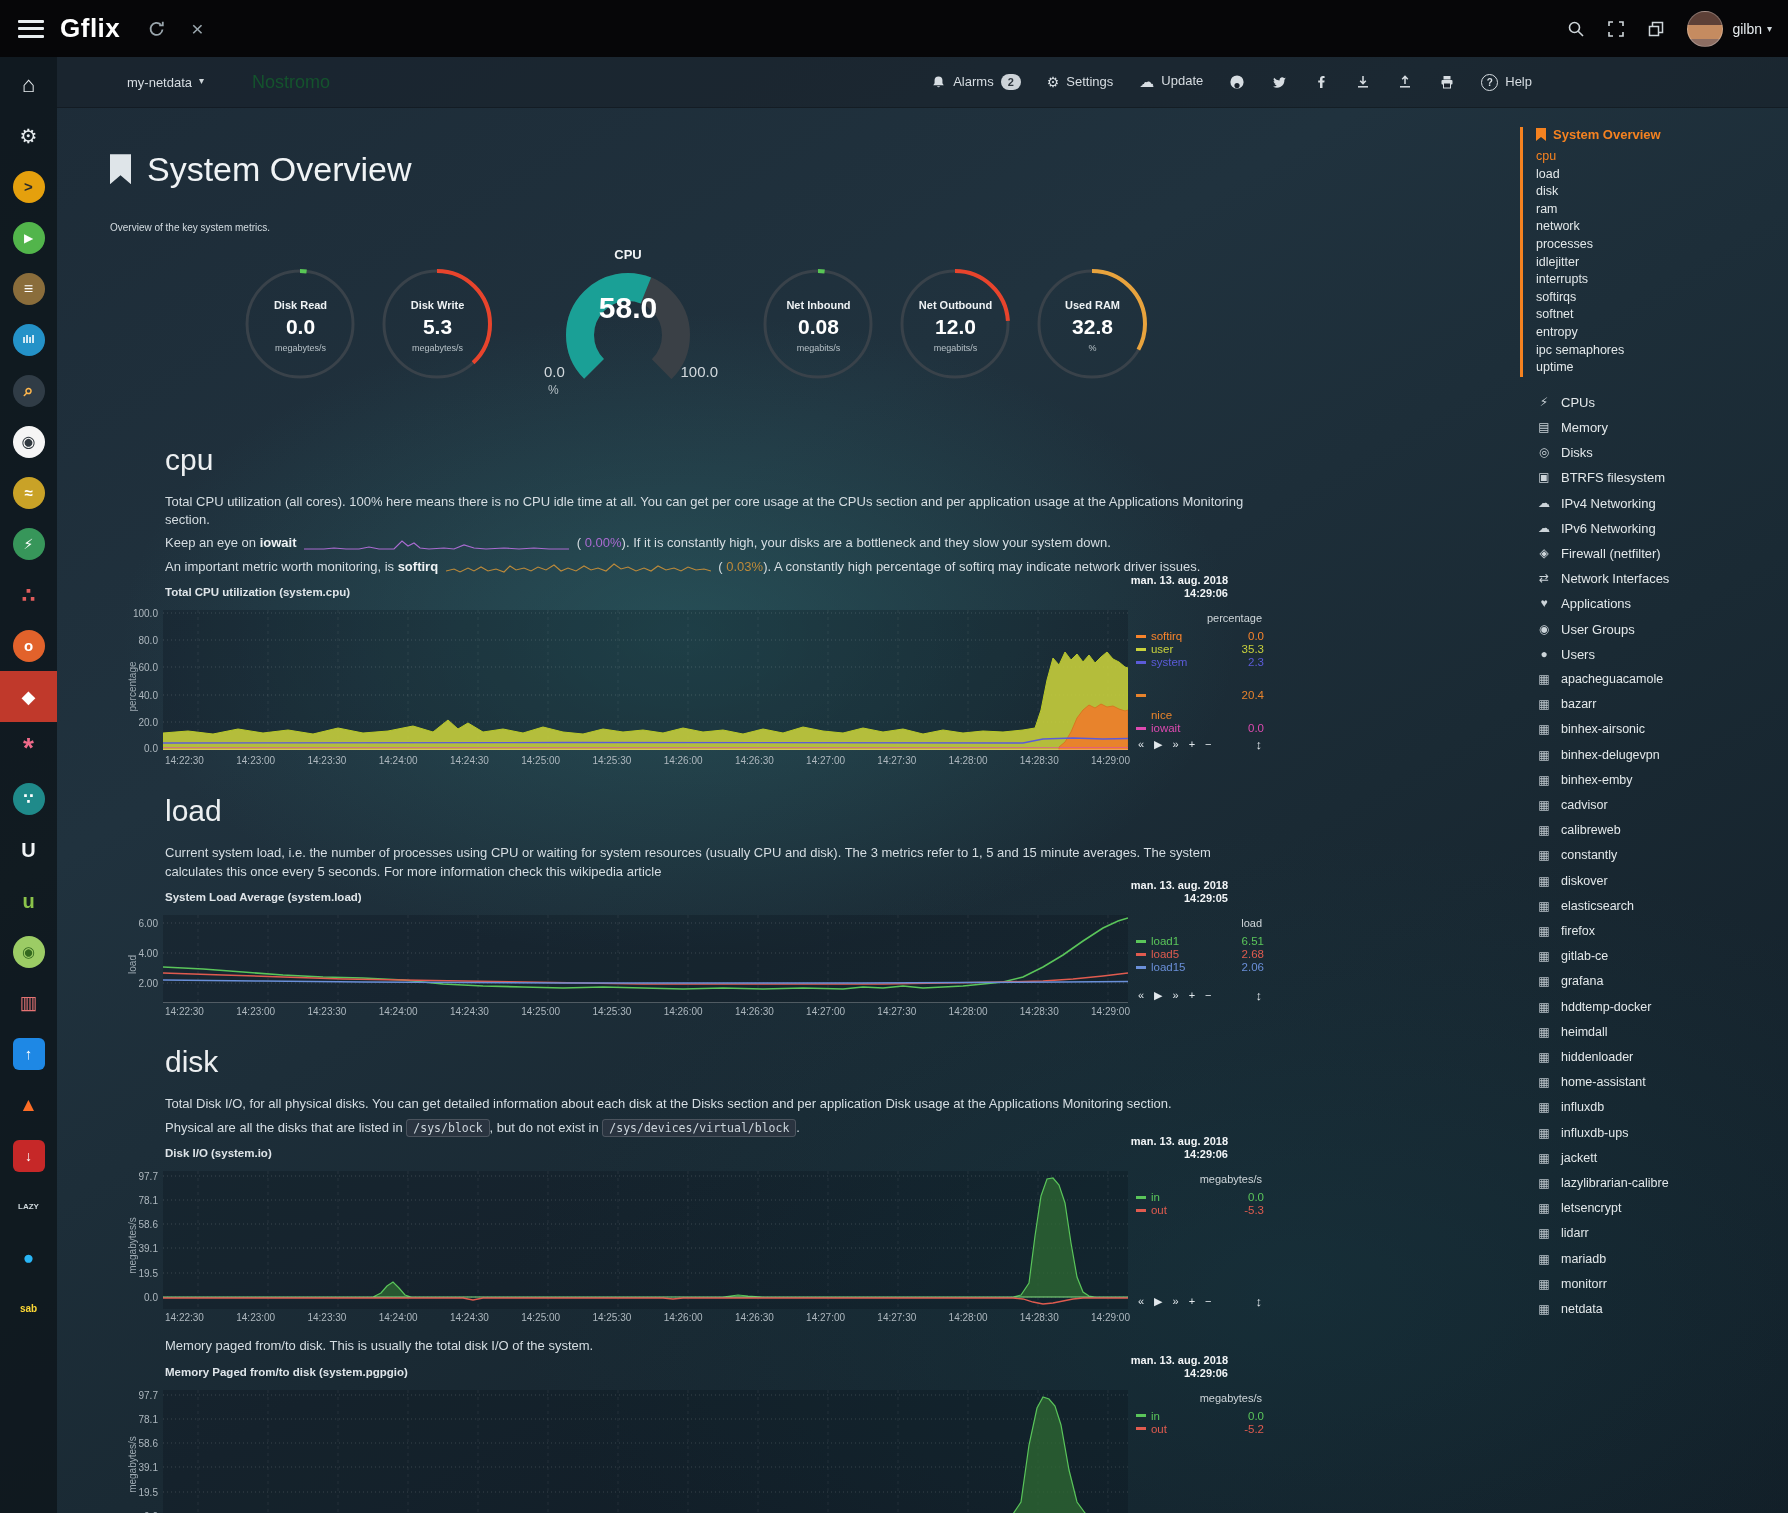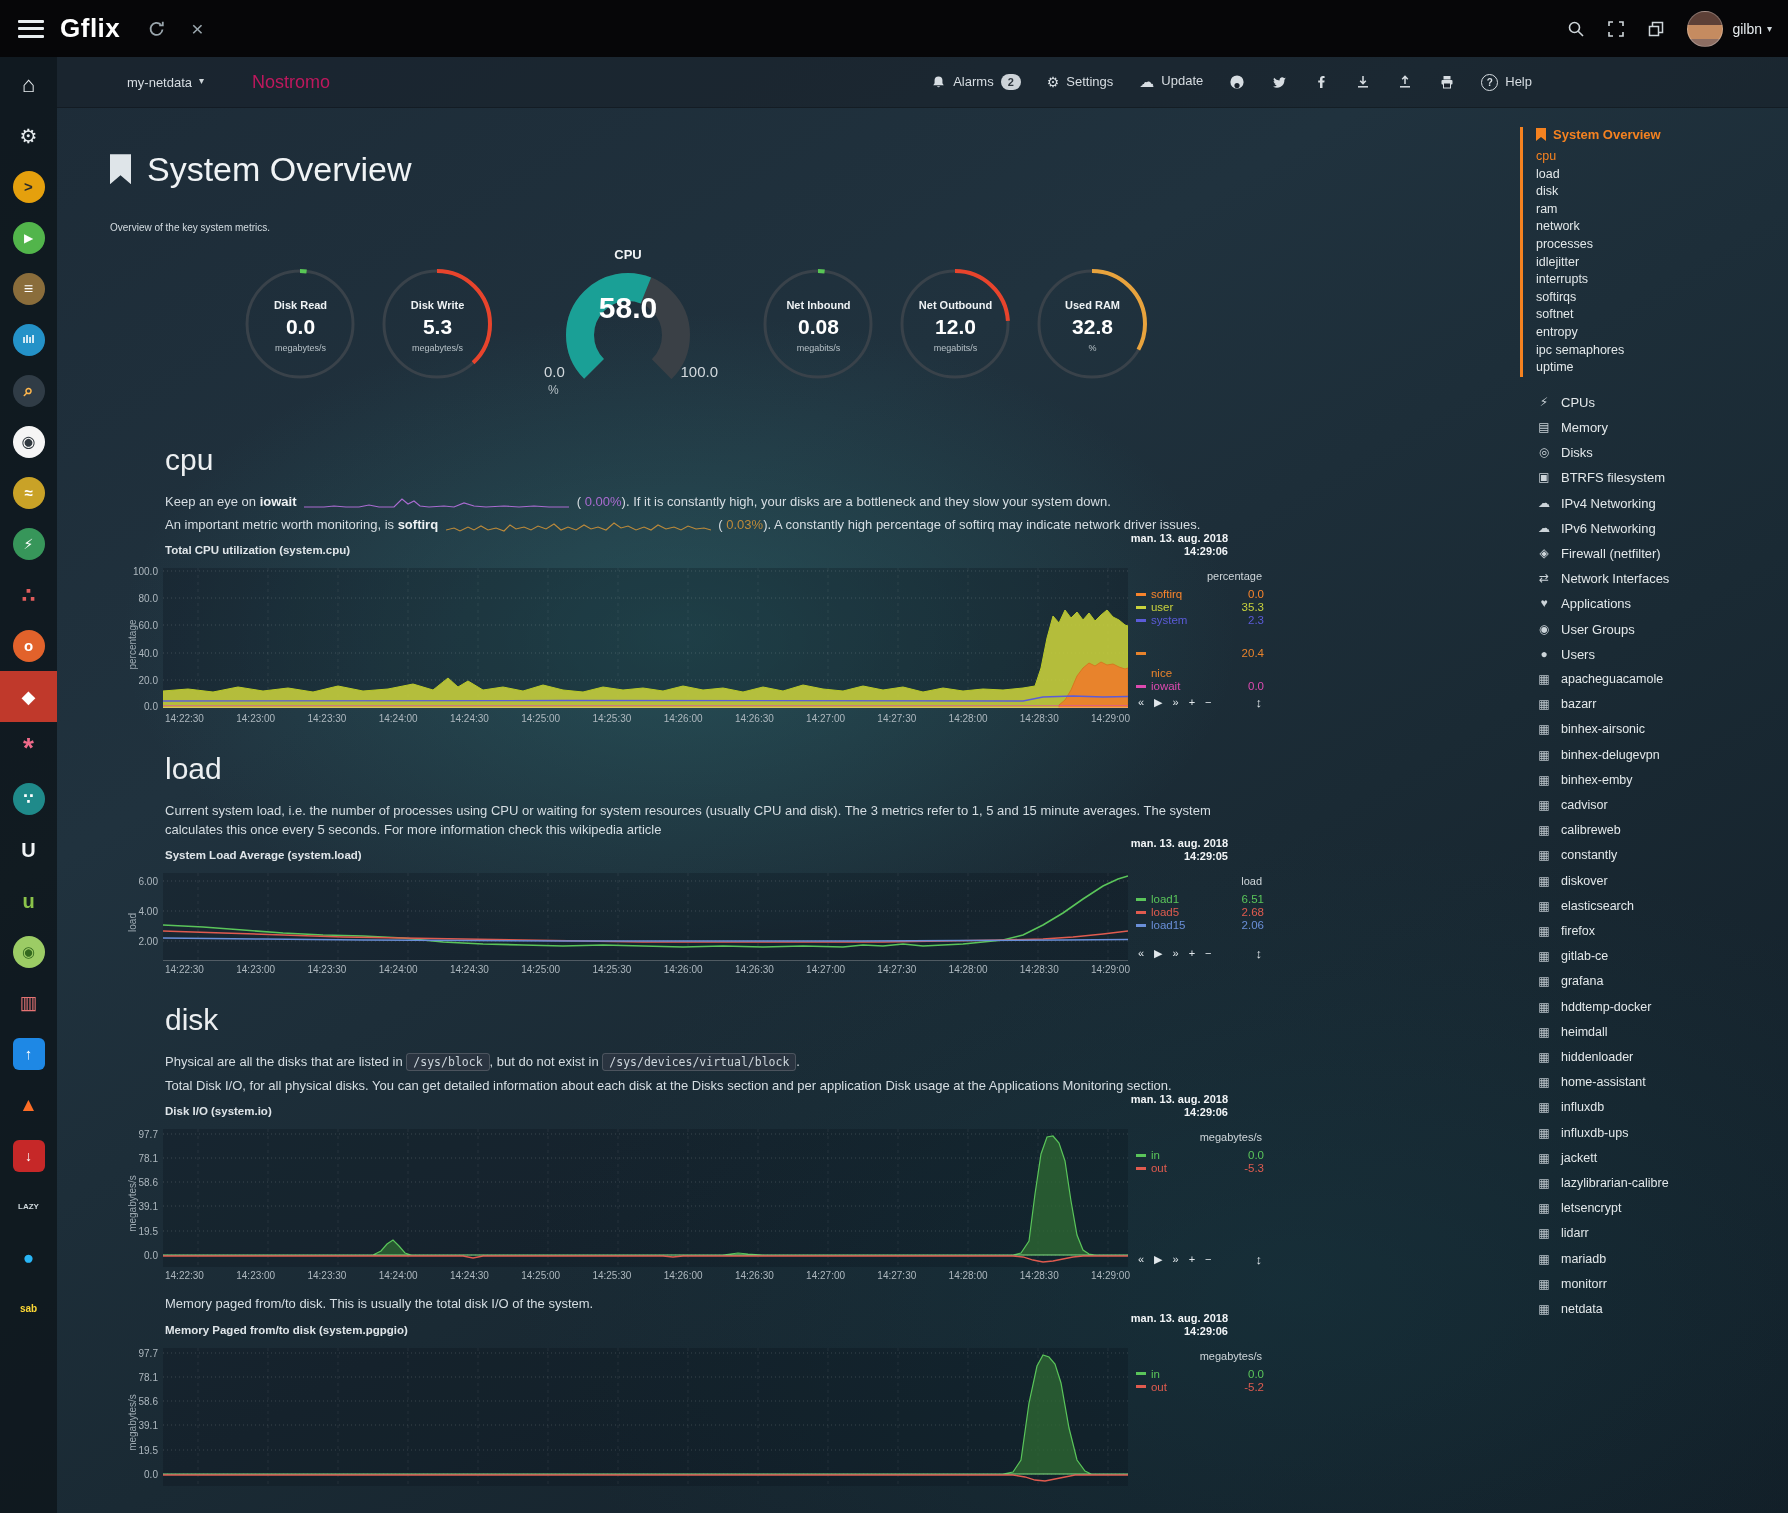--- a/index.html
+++ b/index.html
@@ -32,21 +32,21 @@
   .sb-cell{height:51px;display:flex;align-items:center;justify-content:center;cursor:pointer;}
   .sb-ico{width:32px;height:32px;display:flex;align-items:center;justify-content:center;
     font-weight:bold;line-height:1;}
 
   
   .navbar{position:absolute;left:57px;top:57px;right:0;height:50px;
     background:rgba(24,32,42,.58);border-bottom:1px solid rgba(0,0,0,.25);
     display:flex;align-items:center;z-index:15;}
   .nv-left{display:flex;align-items:center;margin-left:70px;gap:48px;}
   .nv-item{display:flex;gap:7px;font-size:13px;color:#d7dde2;cursor:pointer;white-space:nowrap;}
-  .nv-host{font-size:18px;color:#be185d;}
+  .nv-host{font-size:18px;color:#14532d;}
   .nv-right{margin-left:auto;display:flex;align-items:center;gap:26px;margin-right:256px;}
   .badge{background:#cdd3d8;color:#2e363d;border-radius:9px;padding:0 7px;font-size:11px;
     font-weight:bold;height:16px;line-height:16px;}
   .nv-ic{display:flex;align-items:center;}
   .q-ic{width:15px;height:15px;border:1.5px solid #d7dde2;border-radius:50%;font-size:10px;
     display:inline-flex;align-items:center;justify-content:center;font-weight:bold;}
 
   
   .main{position:absolute;left:57px;top:107px;width:1463px;bottom:0;overflow:hidden;}
   .page-head{margin:20px 0 0 53px;display:flex;align-items:center;gap:16px;}
@@ -445,20 +445,21 @@
             <div class="glabel">Used RAM</div>
             <div class="gvalue">32.8</div>
             <div class="gunit">%</div>
           </div>
         </div>
       </div>
   </div>
 
   <section>
     <h2 class="sec-heading">cpu</h2>
+    <p class="desc">Total CPU utilization (all cores). 100% here means there is no CPU idle time at all. You can get per core usage at the CPUs section and per application usage at the Applications Monitoring section.</p>
     <p class="desc">
       <span>Keep an eye on </span><b>iowait</b>
       <span class="spark">
         <svg width="265" height="14" viewBox="0 0 265 14" preserveAspectRatio="none">
           <path d="M0,12 L20,12 L30,11 L42,12 L55,12 L65,10 L75,12 L90,12 L98,4 L104,9 L110,6 L116,11 L125,12 L140,11 L150,12 L160,8 L170,11 L182,12 L200,11 L215,12 L230,11 L245,12 L265,12" fill="none" stroke="#a96bd0" stroke-width="1.2"></path>
         </svg>
       </span><span> ( </span><span class="v-iowait">0.00%</span><span>). If it is constantly high, your disks are a bottleneck and they slow your system down.</span>
     </p>
     <p class="desc">
       <span>An important metric worth monitoring, is </span><b>softirq</b>
@@ -685,24 +686,24 @@
           <span class="xtick">14:27:30</span>
           <span class="xtick">14:28:00</span>
           <span class="xtick">14:28:30</span>
           <span class="xtick">14:29:00</span>
         </div>
     </div>
   </section>
 
   <section>
     <h2 class="sec-heading">disk</h2>
+    <p class="desc">Total Disk I/O, for all physical disks. You can get detailed information about each disk at the Disks section and per application Disk usage at the Applications Monitoring section.</p>
     <p class="desc">
       <span>Physical are all the disks that are listed in </span><span class="chip">/sys/block</span><span>, but do not exist in </span><span class="chip">/sys/devices/virtual/block</span><span>.</span>
     </p>
-    <p class="desc">Total Disk I/O, for all physical disks. You can get detailed information about each disk at the Disks section and per application Disk usage at the Applications Monitoring section.</p>
 
     <div class="chart c-disk">
       <div class="chart-head">
         <div class="chart-title">Disk I/O (system.io)</div>
         <div class="chart-date">
           <div>man. 13. aug. 2018</div>
           <div>14:29:06</div>
         </div>
       </div>
       <div class="chart-row">

